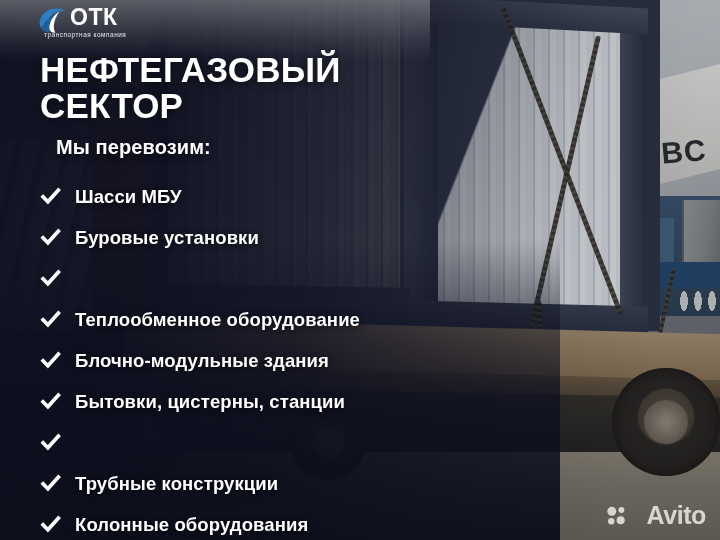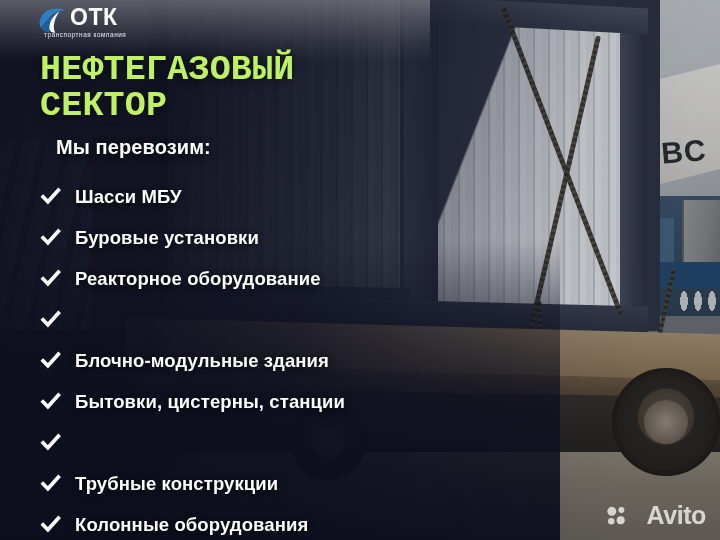--- a/index.html
+++ b/index.html
@@ -305,24 +305,24 @@
   }
 
   
   .headline {
     position: absolute;
     left: 40px; top: 52px;
     width: 400px;
     font-size: 35px;
     font-weight: 700;
     line-height: 36px;
-    color: #bef264;
+    color: #ffffff;
     letter-spacing: .2px;
     text-shadow: 0 2px 10px rgba(0,0,0,.55);
-    font-family: Liberation Mono, monospace;
+    font-family: Liberation Sans, sans-serif;
   }
   .subhead {
     position: absolute;
     left: 56px; top: 136px;
     font-size: 20px;
     font-weight: 700;
     color: #ffffff;
     letter-spacing: .1px;
     text-shadow: 0 2px 8px rgba(0,0,0,.6);
     font-family: "Liberation Sans", sans-serif;
@@ -463,27 +463,27 @@
         <svg class="check" viewBox="0 0 24 24">
           <path d="M3.5 12.4 L9 18 L21 4.6" fill="none" stroke="#ffffff" stroke-width="4.2" stroke-linecap="square" stroke-linejoin="miter"></path>
         </svg>
         <span class="item-label">Буровые установки</span>
       </div>
 
       <div class="list-item">
         <svg class="check" viewBox="0 0 24 24">
           <path d="M3.5 12.4 L9 18 L21 4.6" fill="none" stroke="#ffffff" stroke-width="4.2" stroke-linecap="square" stroke-linejoin="miter"></path>
         </svg>
-        <span class="item-label">Реакторное оборудование</span>
-      </div>
-
-      <div class="list-item">
-        <svg class="check" viewBox="0 0 24 24">
-          <path d="M3.5 12.4 L9 18 L21 4.6" fill="none" stroke="#ffffff" stroke-width="4.2" stroke-linecap="square" stroke-linejoin="miter"></path>
-        </svg>
+      </div>
+
+      <div class="list-item">
+        <svg class="check" viewBox="0 0 24 24">
+          <path d="M3.5 12.4 L9 18 L21 4.6" fill="none" stroke="#ffffff" stroke-width="4.2" stroke-linecap="square" stroke-linejoin="miter"></path>
+        </svg>
+        <span class="item-label">Теплообменное оборудование</span>
       </div>
 
       <div class="list-item">
         <svg class="check" viewBox="0 0 24 24">
           <path d="M3.5 12.4 L9 18 L21 4.6" fill="none" stroke="#ffffff" stroke-width="4.2" stroke-linecap="square" stroke-linejoin="miter"></path>
         </svg>
         <span class="item-label">Блочно-модульные здания</span>
       </div>
 
       <div class="list-item">

